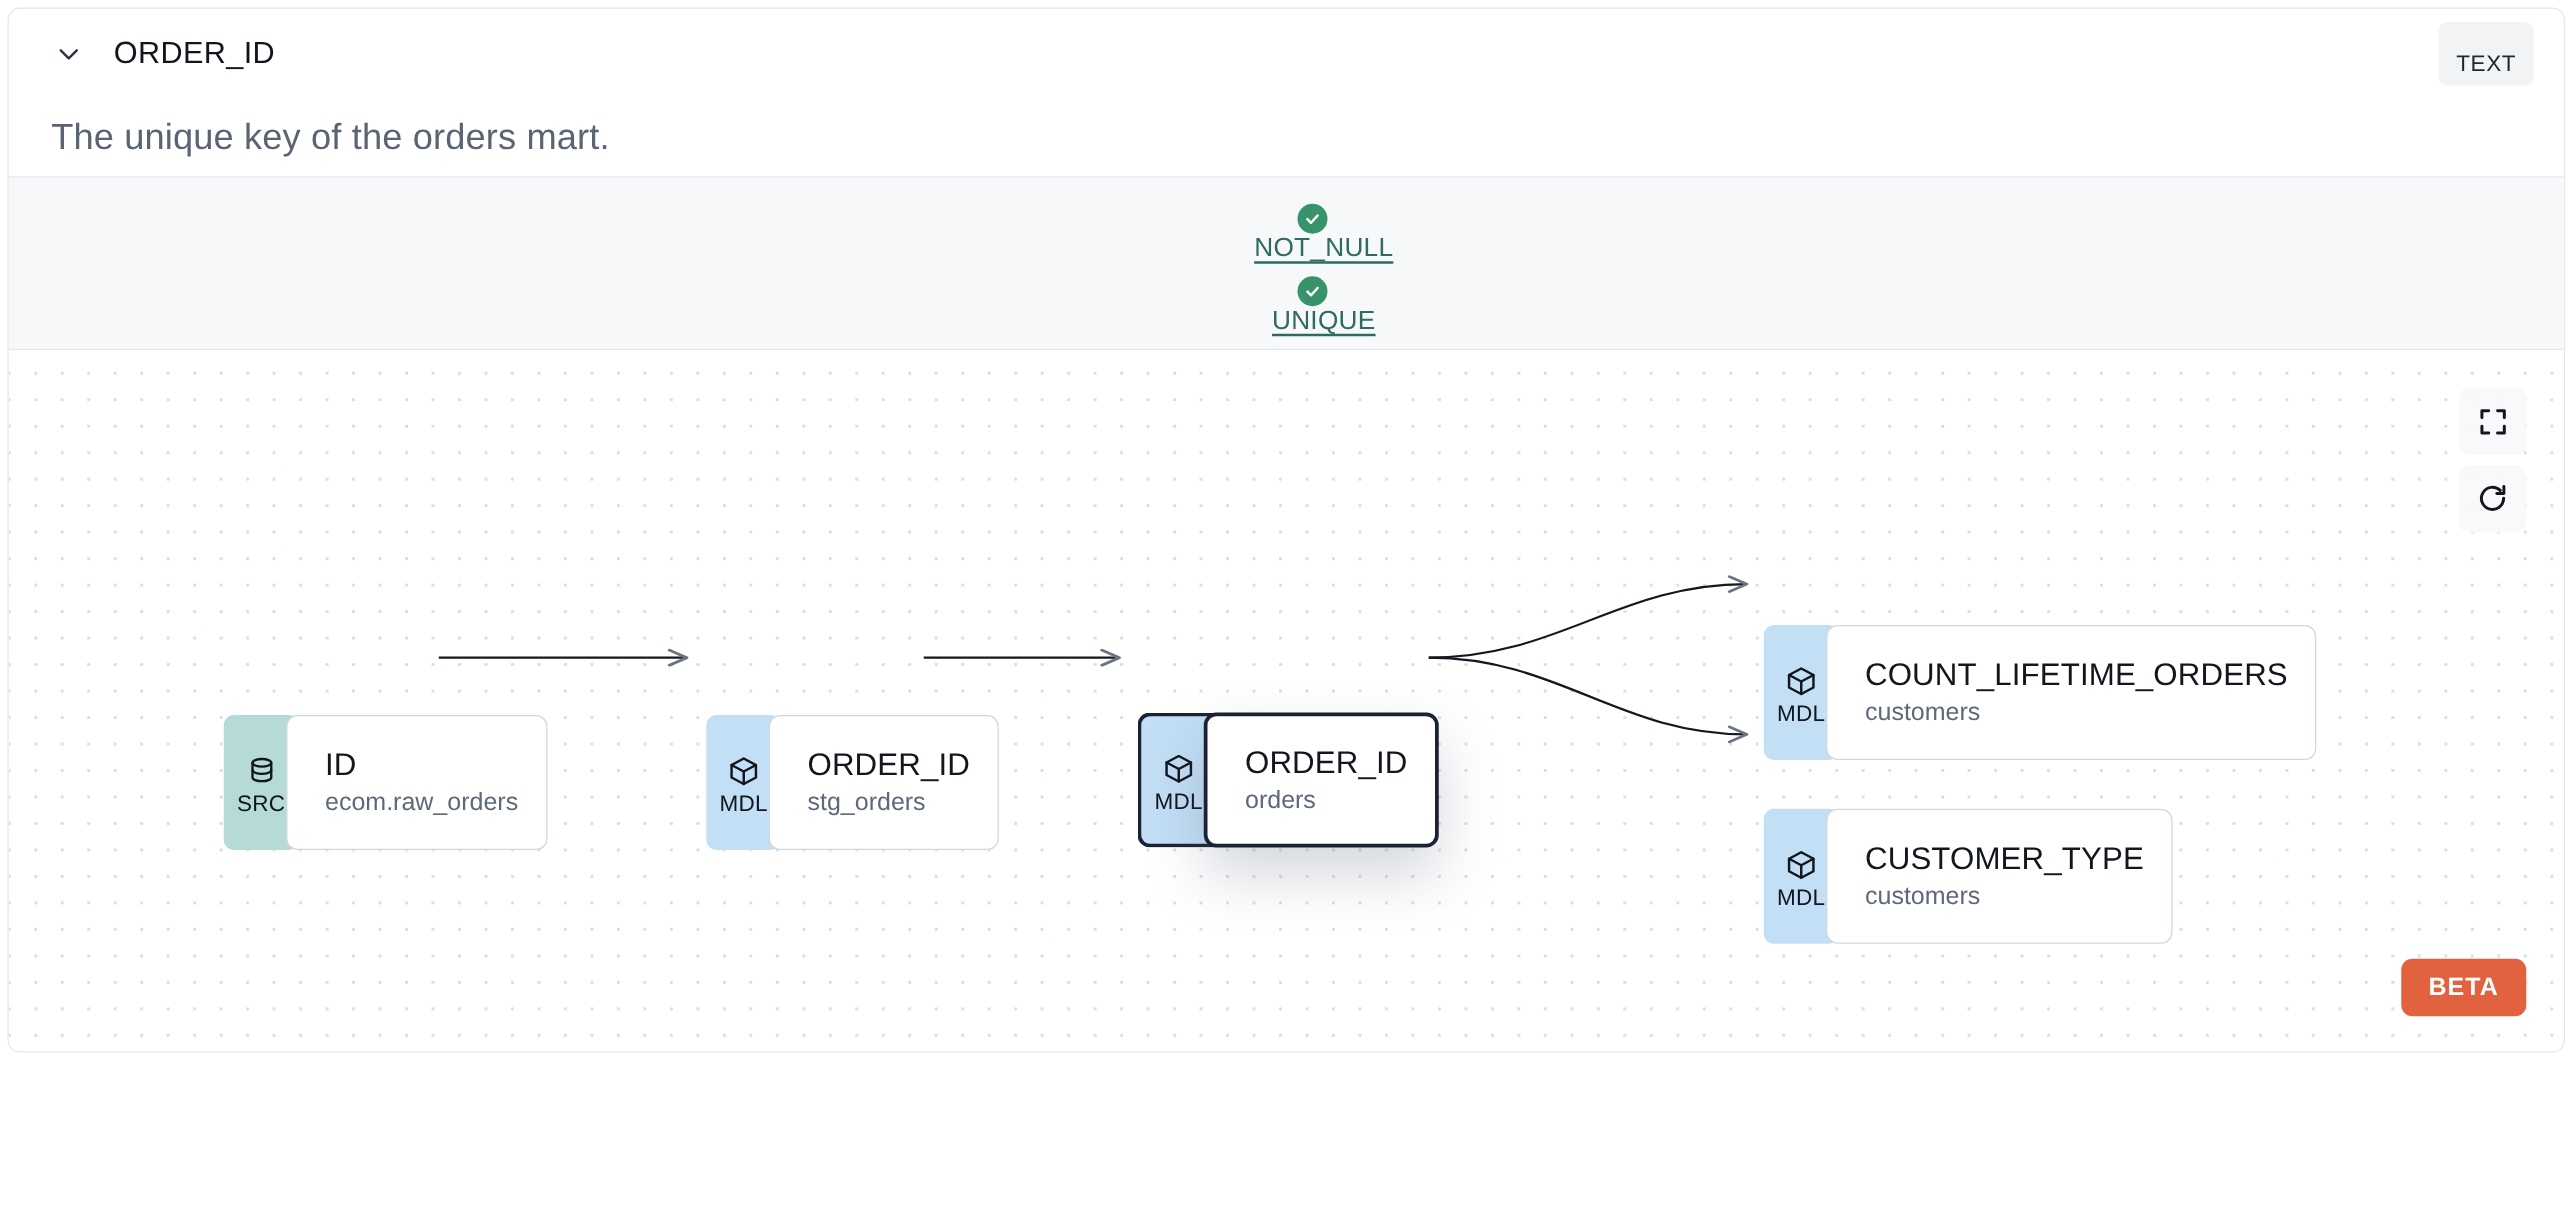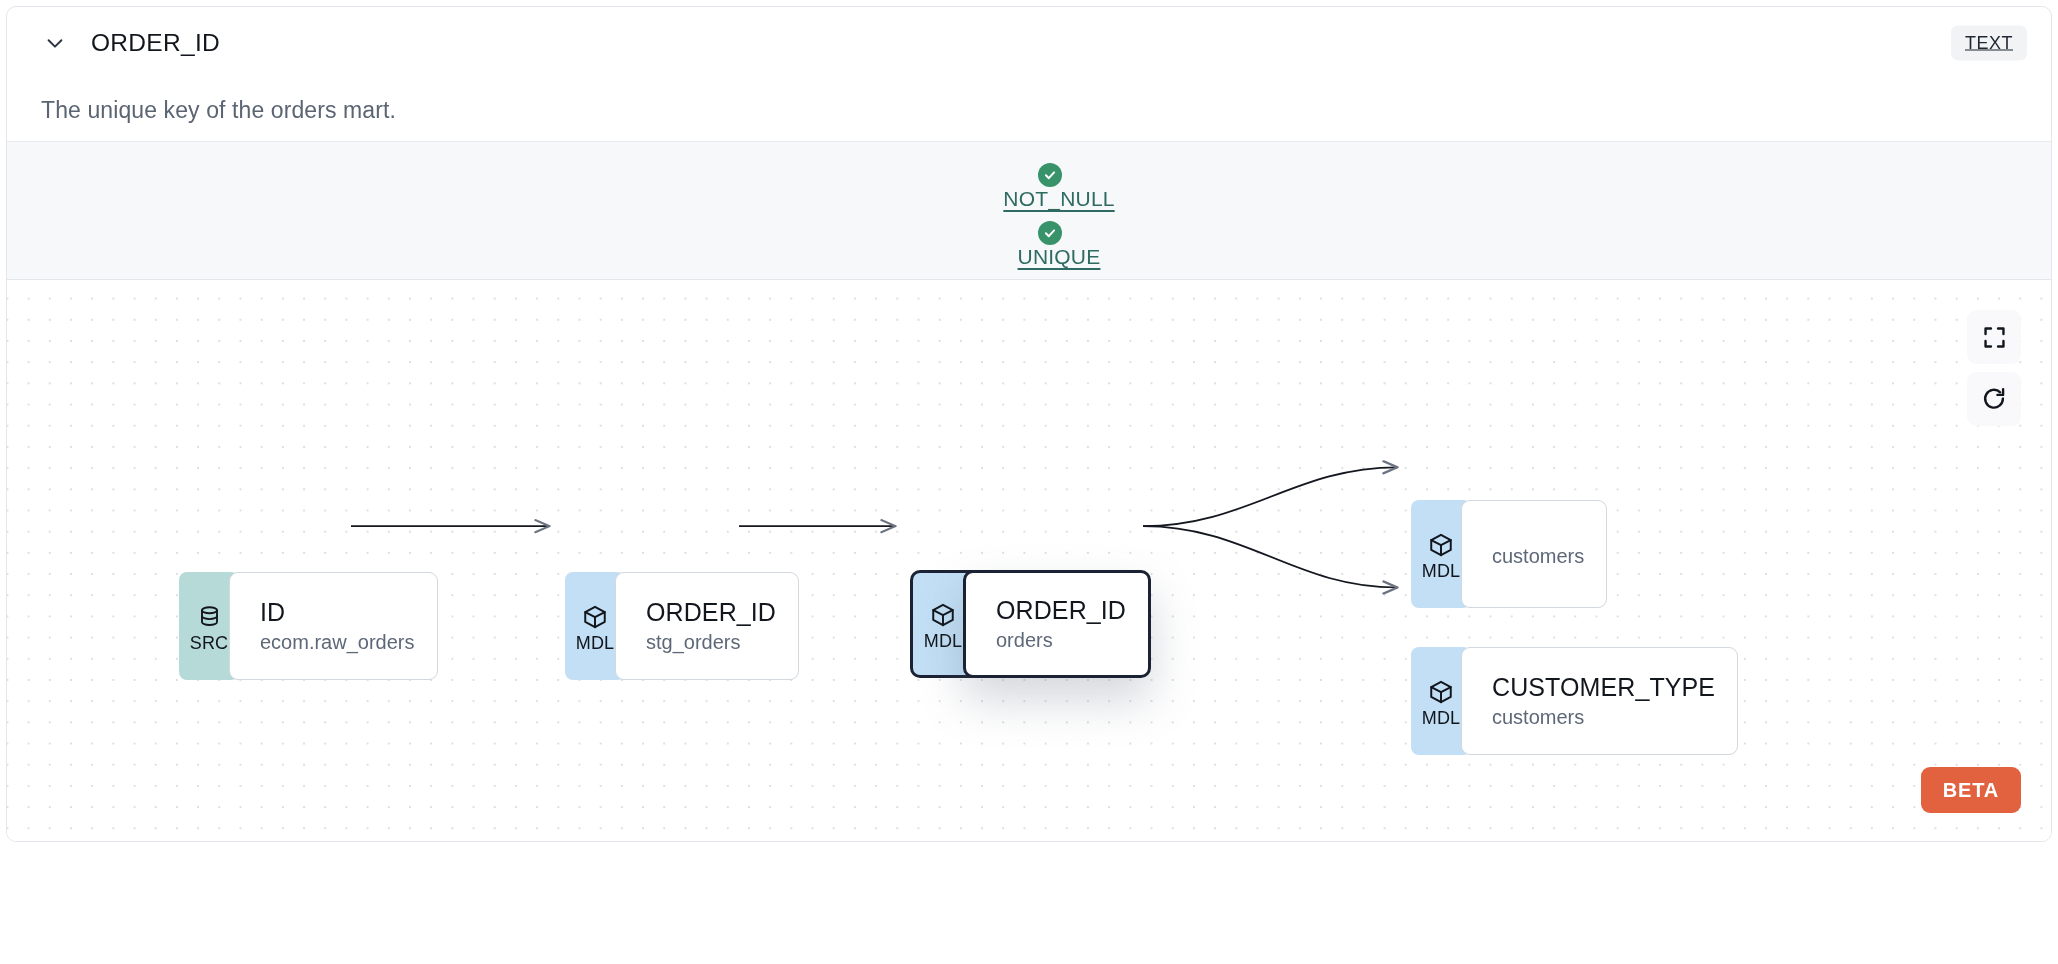--- a/index.html
+++ b/index.html
@@ -48,33 +48,32 @@
     white-space: nowrap;
   }
   .type-badge {
     position: absolute;
     right: 24px; top: 50%;
     transform: translateY(-50%);
     background: #f1f3f5;
     color: #1f2733;
     font-size: 18px;
     letter-spacing: 0.5px;
-    padding: 8px 14px 9px;
+    padding: 24px 14px 9px;
     border-radius: 7px;
     line-height: 1;
-    text-decoration: underline;
   }
 
   
   .description {
     flex: 0 0 62px;
     padding: 0 24px 0 34px;
     display: flex;
     align-items: center;
-    font-size: 23px;
+    font-size: 29px;
     color: #5a6472;
     letter-spacing: 0.1px;
   }
 
   
   .tests {
     flex: 0 0 131px;
     background: #f7f8fa;
     border-top: 1px solid #e8eaee;
     border-bottom: 1px solid #e3e6ea;
@@ -334,20 +333,21 @@
         <span class="bicon">
           <svg width="26" height="26" viewBox="0 0 24 24" fill="none" stroke="#11151c" stroke-width="1.8" stroke-linecap="round" stroke-linejoin="round">
             <path d="M12 2.6 21 7.4v9.2L12 21.4 3 16.6V7.4z"></path>
             <path d="M3 7.4 12 12.2l9-4.8"></path>
             <path d="M12 12.2v9.2"></path>
           </svg>
         </span>
         <span class="blabel">MDL</span>
       </div>
       <div class="node-body">
+        <div class="node-name">COUNT_LIFETIME_ORDERS</div>
         <div class="node-sub">customers</div>
       </div>
     </div>
 
     <div class="node" style="left:1404px; top:367px;">
       <div class="node-badge mdl">
         <span class="bicon">
           <svg width="26" height="26" viewBox="0 0 24 24" fill="none" stroke="#11151c" stroke-width="1.8" stroke-linecap="round" stroke-linejoin="round">
             <path d="M12 2.6 21 7.4v9.2L12 21.4 3 16.6V7.4z"></path>
             <path d="M3 7.4 12 12.2l9-4.8"></path>

